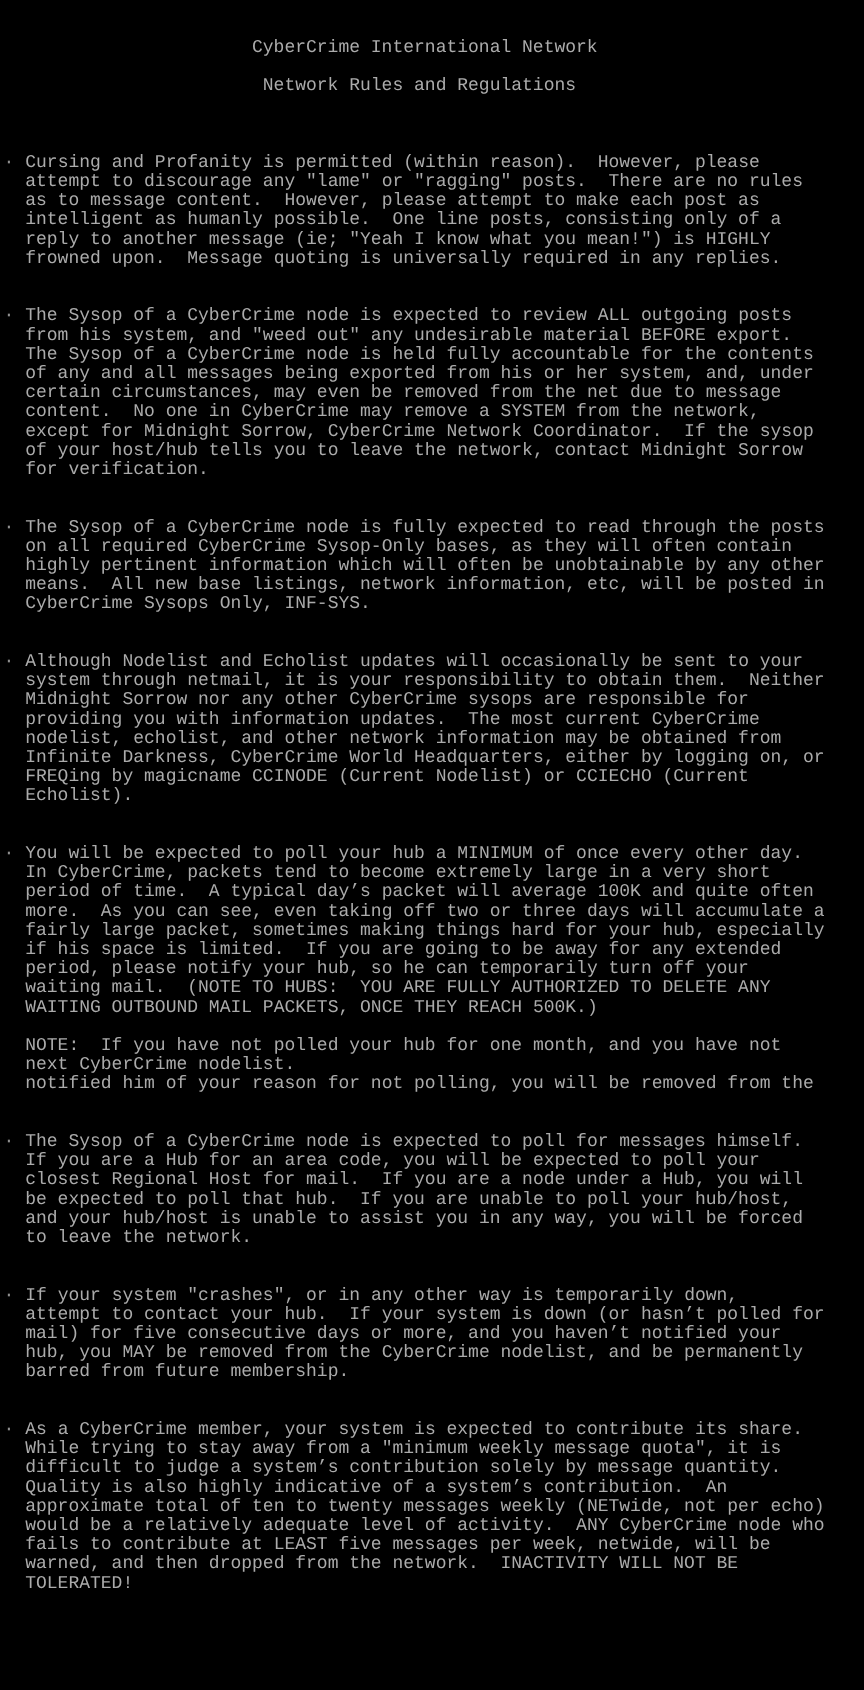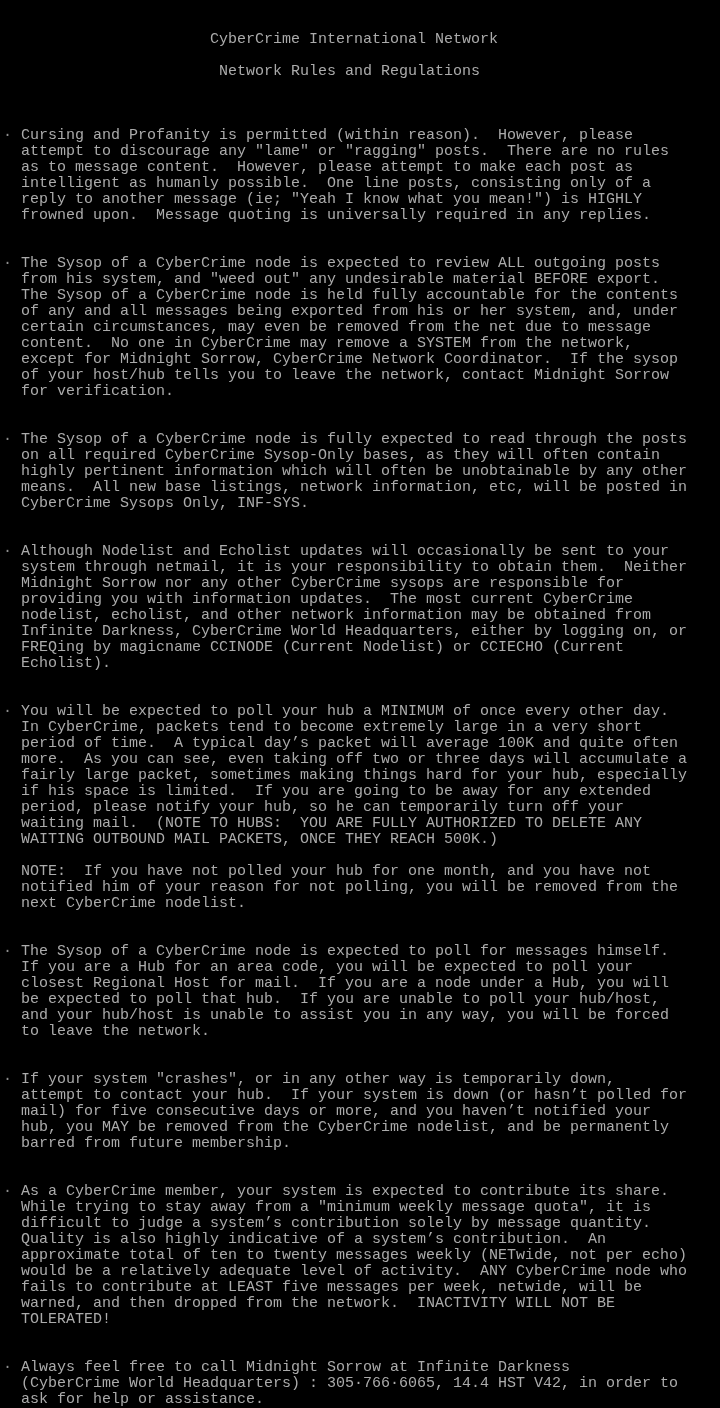--- a/index.html
+++ b/index.html
@@ -48,18 +48,17 @@
 
 <div class="screen" style="color: rgb(171, 171, 171); background: rgb(0, 0, 0);">
   <pre class="title-line t1">CyberCrime International Network</pre>
   <pre class="title-line t2">Network Rules and Regulations</pre>
 
 <div class="para" style="top: 128px;"><div class="trow"><span class="bullet" style="color: rgb(143, 143, 143);">·</span> Cursing and Profanity is permitted (within reason).  However, please</div><div class="trow">  attempt to discourage any "lame" or "ragging" posts.  There are no rules</div><div class="trow">  as to message content.  However, please attempt to make each post as</div><div class="trow">  intelligent as humanly possible.  One line posts, consisting only of a</div><div class="trow">  reply to another message (ie; "Yeah I know what you mean!") is HIGHLY</div><div class="trow">  frowned upon.  Message quoting is universally required in any replies.</div></div>
     <div class="para" style="top: 256px;"><div class="trow"><span class="bullet" style="color: rgb(143, 143, 143);">·</span> The Sysop of a CyberCrime node is expected to review ALL outgoing posts</div><div class="trow">  from his system, and "weed out" any undesirable material BEFORE export.</div><div class="trow">  The Sysop of a CyberCrime node is held fully accountable for the contents</div><div class="trow">  of any and all messages being exported from his or her system, and, under</div><div class="trow">  certain circumstances, may even be removed from the net due to message</div><div class="trow">  content.  No one in CyberCrime may remove a SYSTEM from the network,</div><div class="trow">  except for Midnight Sorrow, CyberCrime Network Coordinator.  If the sysop</div><div class="trow">  of your host/hub tells you to leave the network, contact Midnight Sorrow</div><div class="trow">  for verification.</div></div>
     <div class="para" style="top: 432px;"><div class="trow"><span class="bullet" style="color: rgb(143, 143, 143);">·</span> The Sysop of a CyberCrime node is fully expected to read through the posts</div><div class="trow">  on all required CyberCrime Sysop-Only bases, as they will often contain</div><div class="trow">  highly pertinent information which will often be unobtainable by any other</div><div class="trow">  means.  All new base listings, network information, etc, will be posted in</div><div class="trow">  CyberCrime Sysops Only, INF-SYS.</div></div>
     <div class="para" style="top: 544px;"><div class="trow"><span class="bullet" style="color: rgb(143, 143, 143);">·</span> Although Nodelist and Echolist updates will occasionally be sent to your</div><div class="trow">  system through netmail, it is your responsibility to obtain them.  Neither</div><div class="trow">  Midnight Sorrow nor any other CyberCrime sysops are responsible for</div><div class="trow">  providing you with information updates.  The most current CyberCrime</div><div class="trow">  nodelist, echolist, and other network information may be obtained from</div><div class="trow">  Infinite Darkness, CyberCrime World Headquarters, either by logging on, or</div><div class="trow">  FREQing by magicname CCINODE (Current Nodelist) or CCIECHO (Current</div><div class="trow">  Echolist).</div></div>
     <div class="para" style="top: 704px;"><div class="trow"><span class="bullet" style="color: rgb(143, 143, 143);">·</span> You will be expected to poll your hub a MINIMUM of once every other day.</div><div class="trow">  In CyberCrime, packets tend to become extremely large in a very short</div><div class="trow">  period of time.  A typical day’s packet will average 100K and quite often</div><div class="trow">  more.  As you can see, even taking off two or three days will accumulate a</div><div class="trow">  fairly large packet, sometimes making things hard for your hub, especially</div><div class="trow">  if his space is limited.  If you are going to be away for any extended</div><div class="trow">  period, please notify your hub, so he can temporarily turn off your</div><div class="trow">  waiting mail.  (NOTE TO HUBS:  YOU ARE FULLY AUTHORIZED TO DELETE ANY</div><div class="trow">  WAITING OUTBOUND MAIL PACKETS, ONCE THEY REACH 500K.)</div></div>
-    <div class="para" style="top: 864px;"><div class="trow">  NOTE:  If you have not polled your hub for one month, and you have not</div><div class="trow">  notified him of your reason for not polling, you will be removed from the</div><div class="trow">  next CyberCrime nodelist.</div></div>
+    <div class="para" style="top: 864px;"><div class="trow">  NOTE:  If you have not polled your hub for one month, and you have not</div><div class="trow">  next CyberCrime nodelist.</div><div class="trow">  notified him of your reason for not polling, you will be removed from the</div></div>
     <div class="para" style="top: 944px;"><div class="trow"><span class="bullet" style="color: rgb(143, 143, 143);">·</span> The Sysop of a CyberCrime node is expected to poll for messages himself.</div><div class="trow">  If you are a Hub for an area code, you will be expected to poll your</div><div class="trow">  closest Regional Host for mail.  If you are a node under a Hub, you will</div><div class="trow">  be expected to poll that hub.  If you are unable to poll your hub/host,</div><div class="trow">  and your hub/host is unable to assist you in any way, you will be forced</div><div class="trow">  to leave the network.</div></div>
     <div class="para" style="top: 1072px;"><div class="trow"><span class="bullet" style="color: rgb(143, 143, 143);">·</span> If your system "crashes", or in any other way is temporarily down,</div><div class="trow">  attempt to contact your hub.  If your system is down (or hasn’t polled for</div><div class="trow">  mail) for five consecutive days or more, and you haven’t notified your</div><div class="trow">  hub, you MAY be removed from the CyberCrime nodelist, and be permanently</div><div class="trow">  barred from future membership.</div></div>
     <div class="para" style="top: 1184px;"><div class="trow"><span class="bullet" style="color: rgb(143, 143, 143);">·</span> As a CyberCrime member, your system is expected to contribute its share.</div><div class="trow">  While trying to stay away from a "minimum weekly message quota", it is</div><div class="trow">  difficult to judge a system’s contribution solely by message quantity.</div><div class="trow">  Quality is also highly indicative of a system’s contribution.  An</div><div class="trow">  approximate total of ten to twenty messages weekly (NETwide, not per echo)</div><div class="trow">  would be a relatively adequate level of activity.  ANY CyberCrime node who</div><div class="trow">  fails to contribute at LEAST five messages per week, netwide, will be</div><div class="trow">  warned, and then dropped from the network.  INACTIVITY WILL NOT BE</div><div class="trow">  TOLERATED!</div></div>
-    <div class="para" style="top: 1360px;"><div class="trow"><span class="bullet" style="color: rgb(143, 143, 143);">·</span> Always feel free to call Midnight Sorrow at Infinite Darkness</div><div class="trow">  (CyberCrime World Headquarters) : 305·766·6065, 14.4 HST V42, in order to</div><div class="trow">  ask for help or assistance.</div></div>
   </div>
 
 </body></html>

